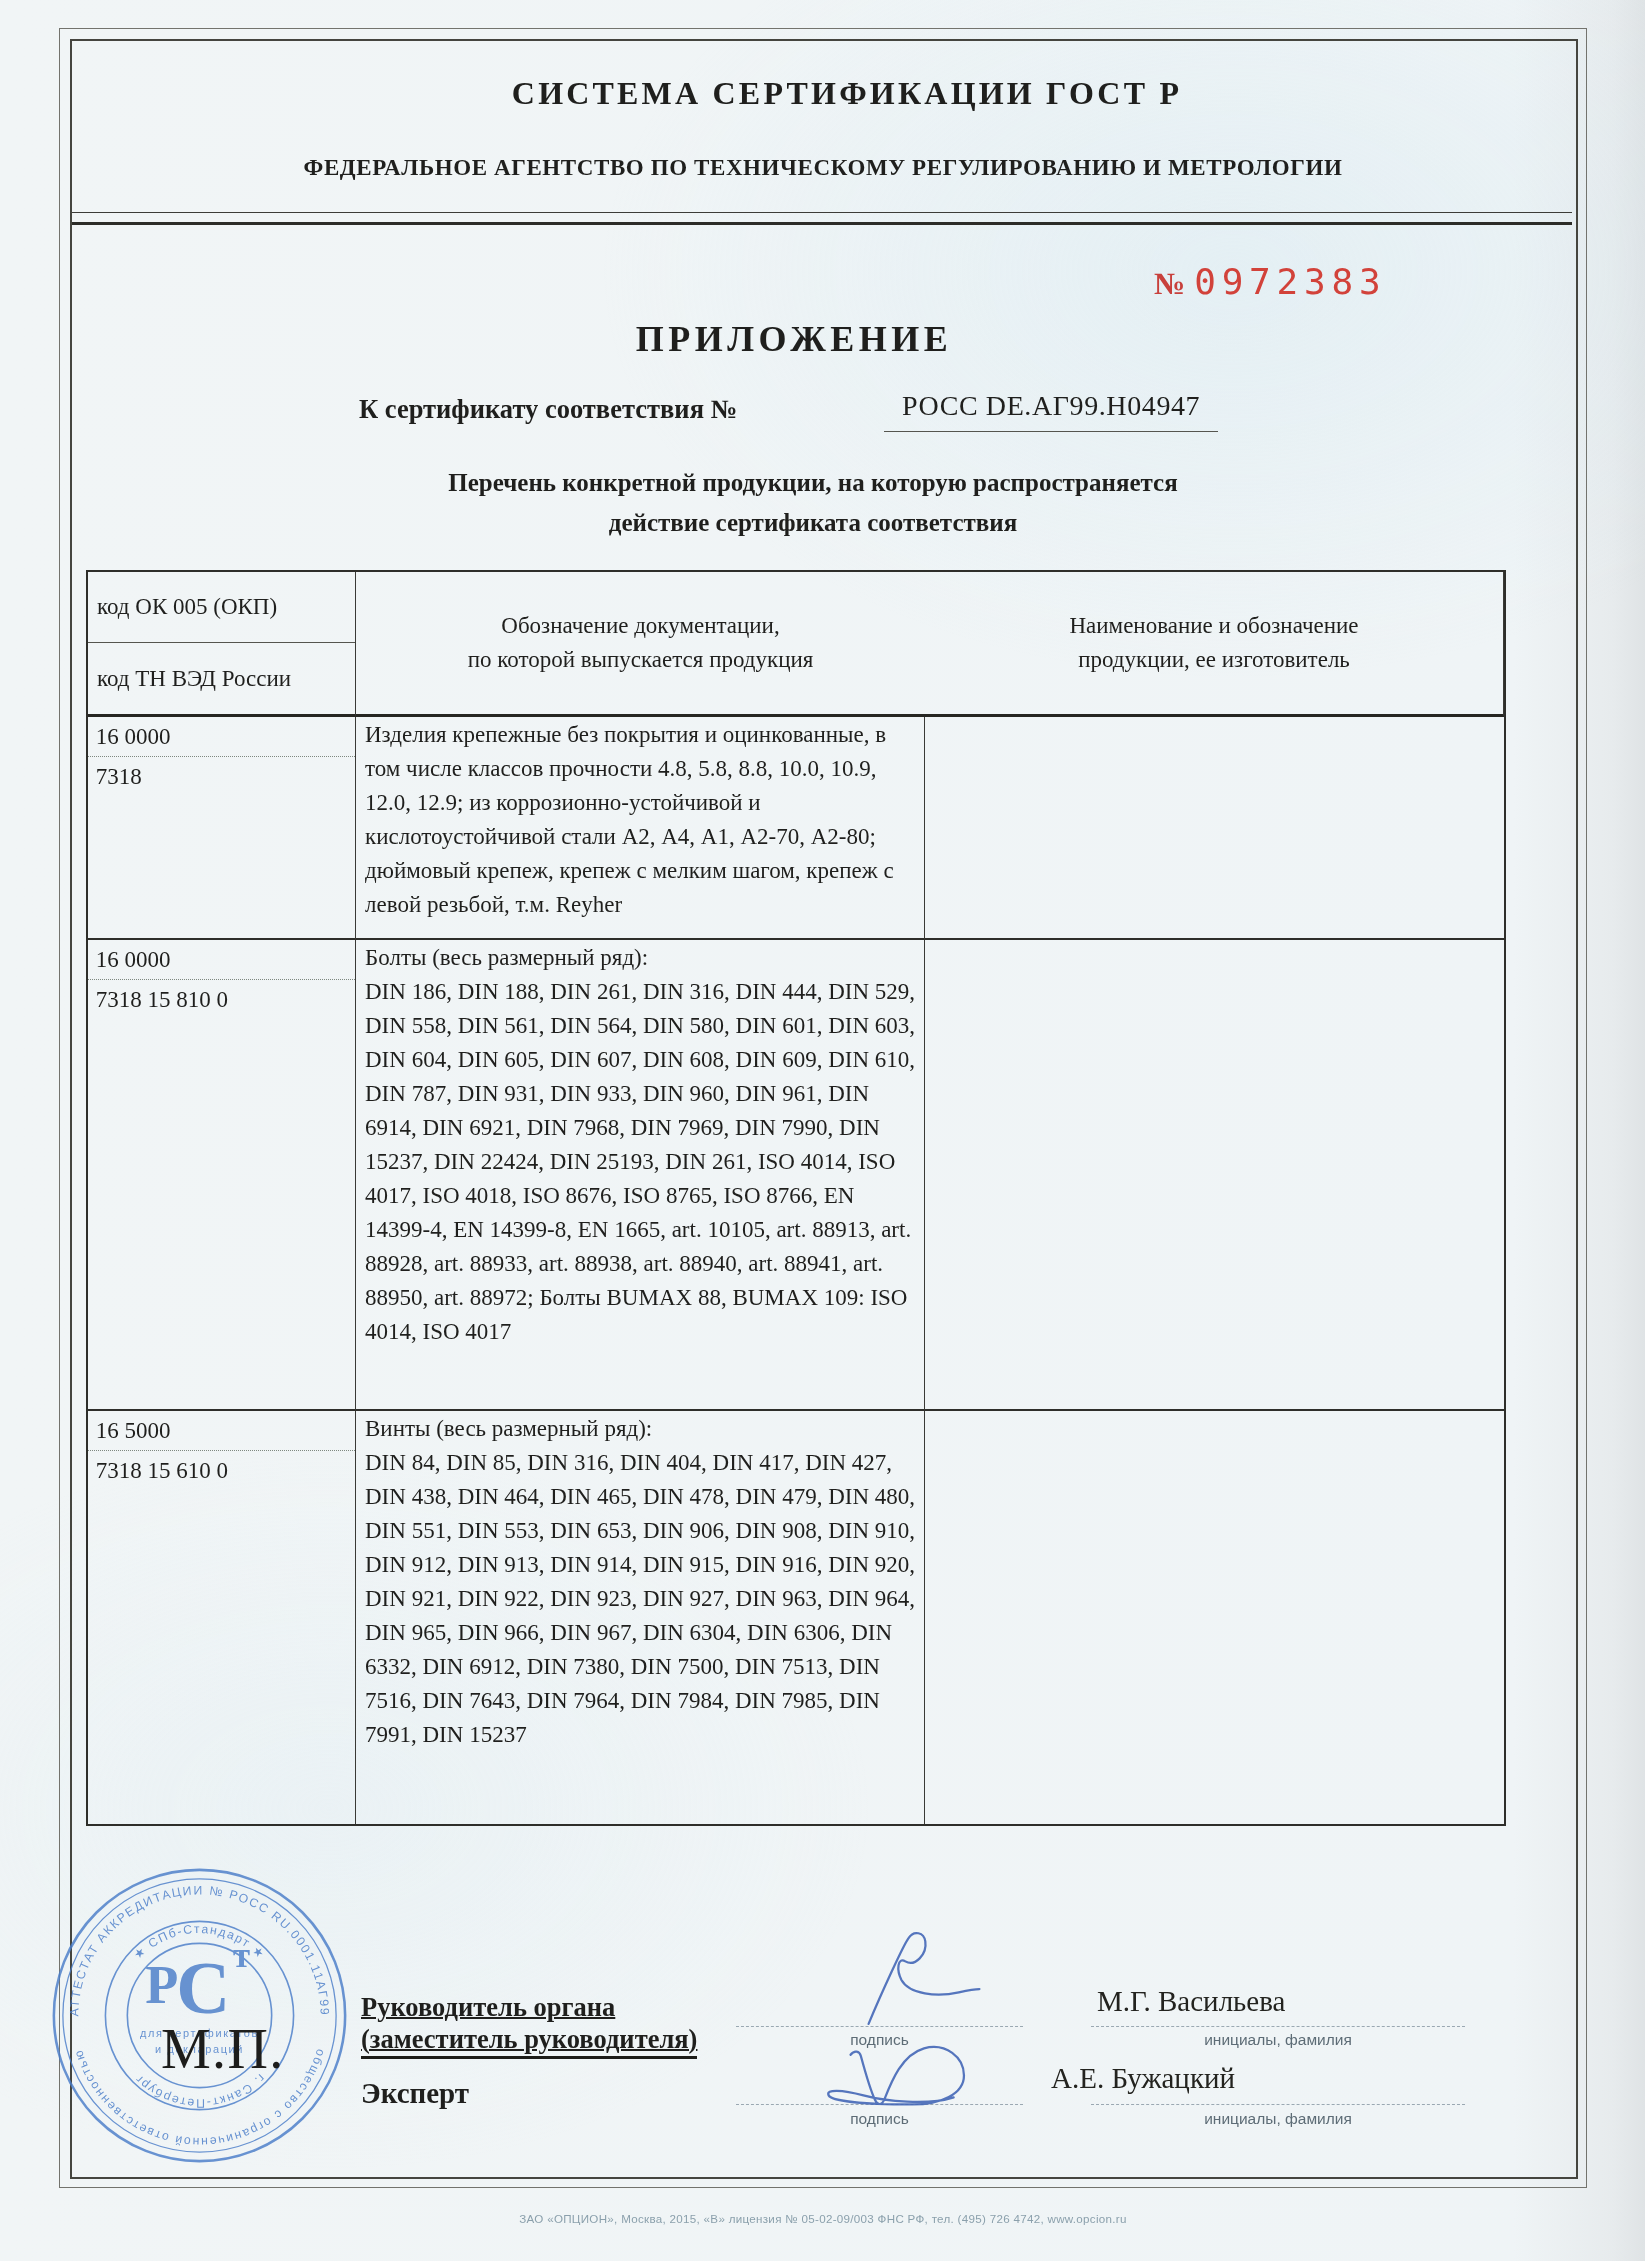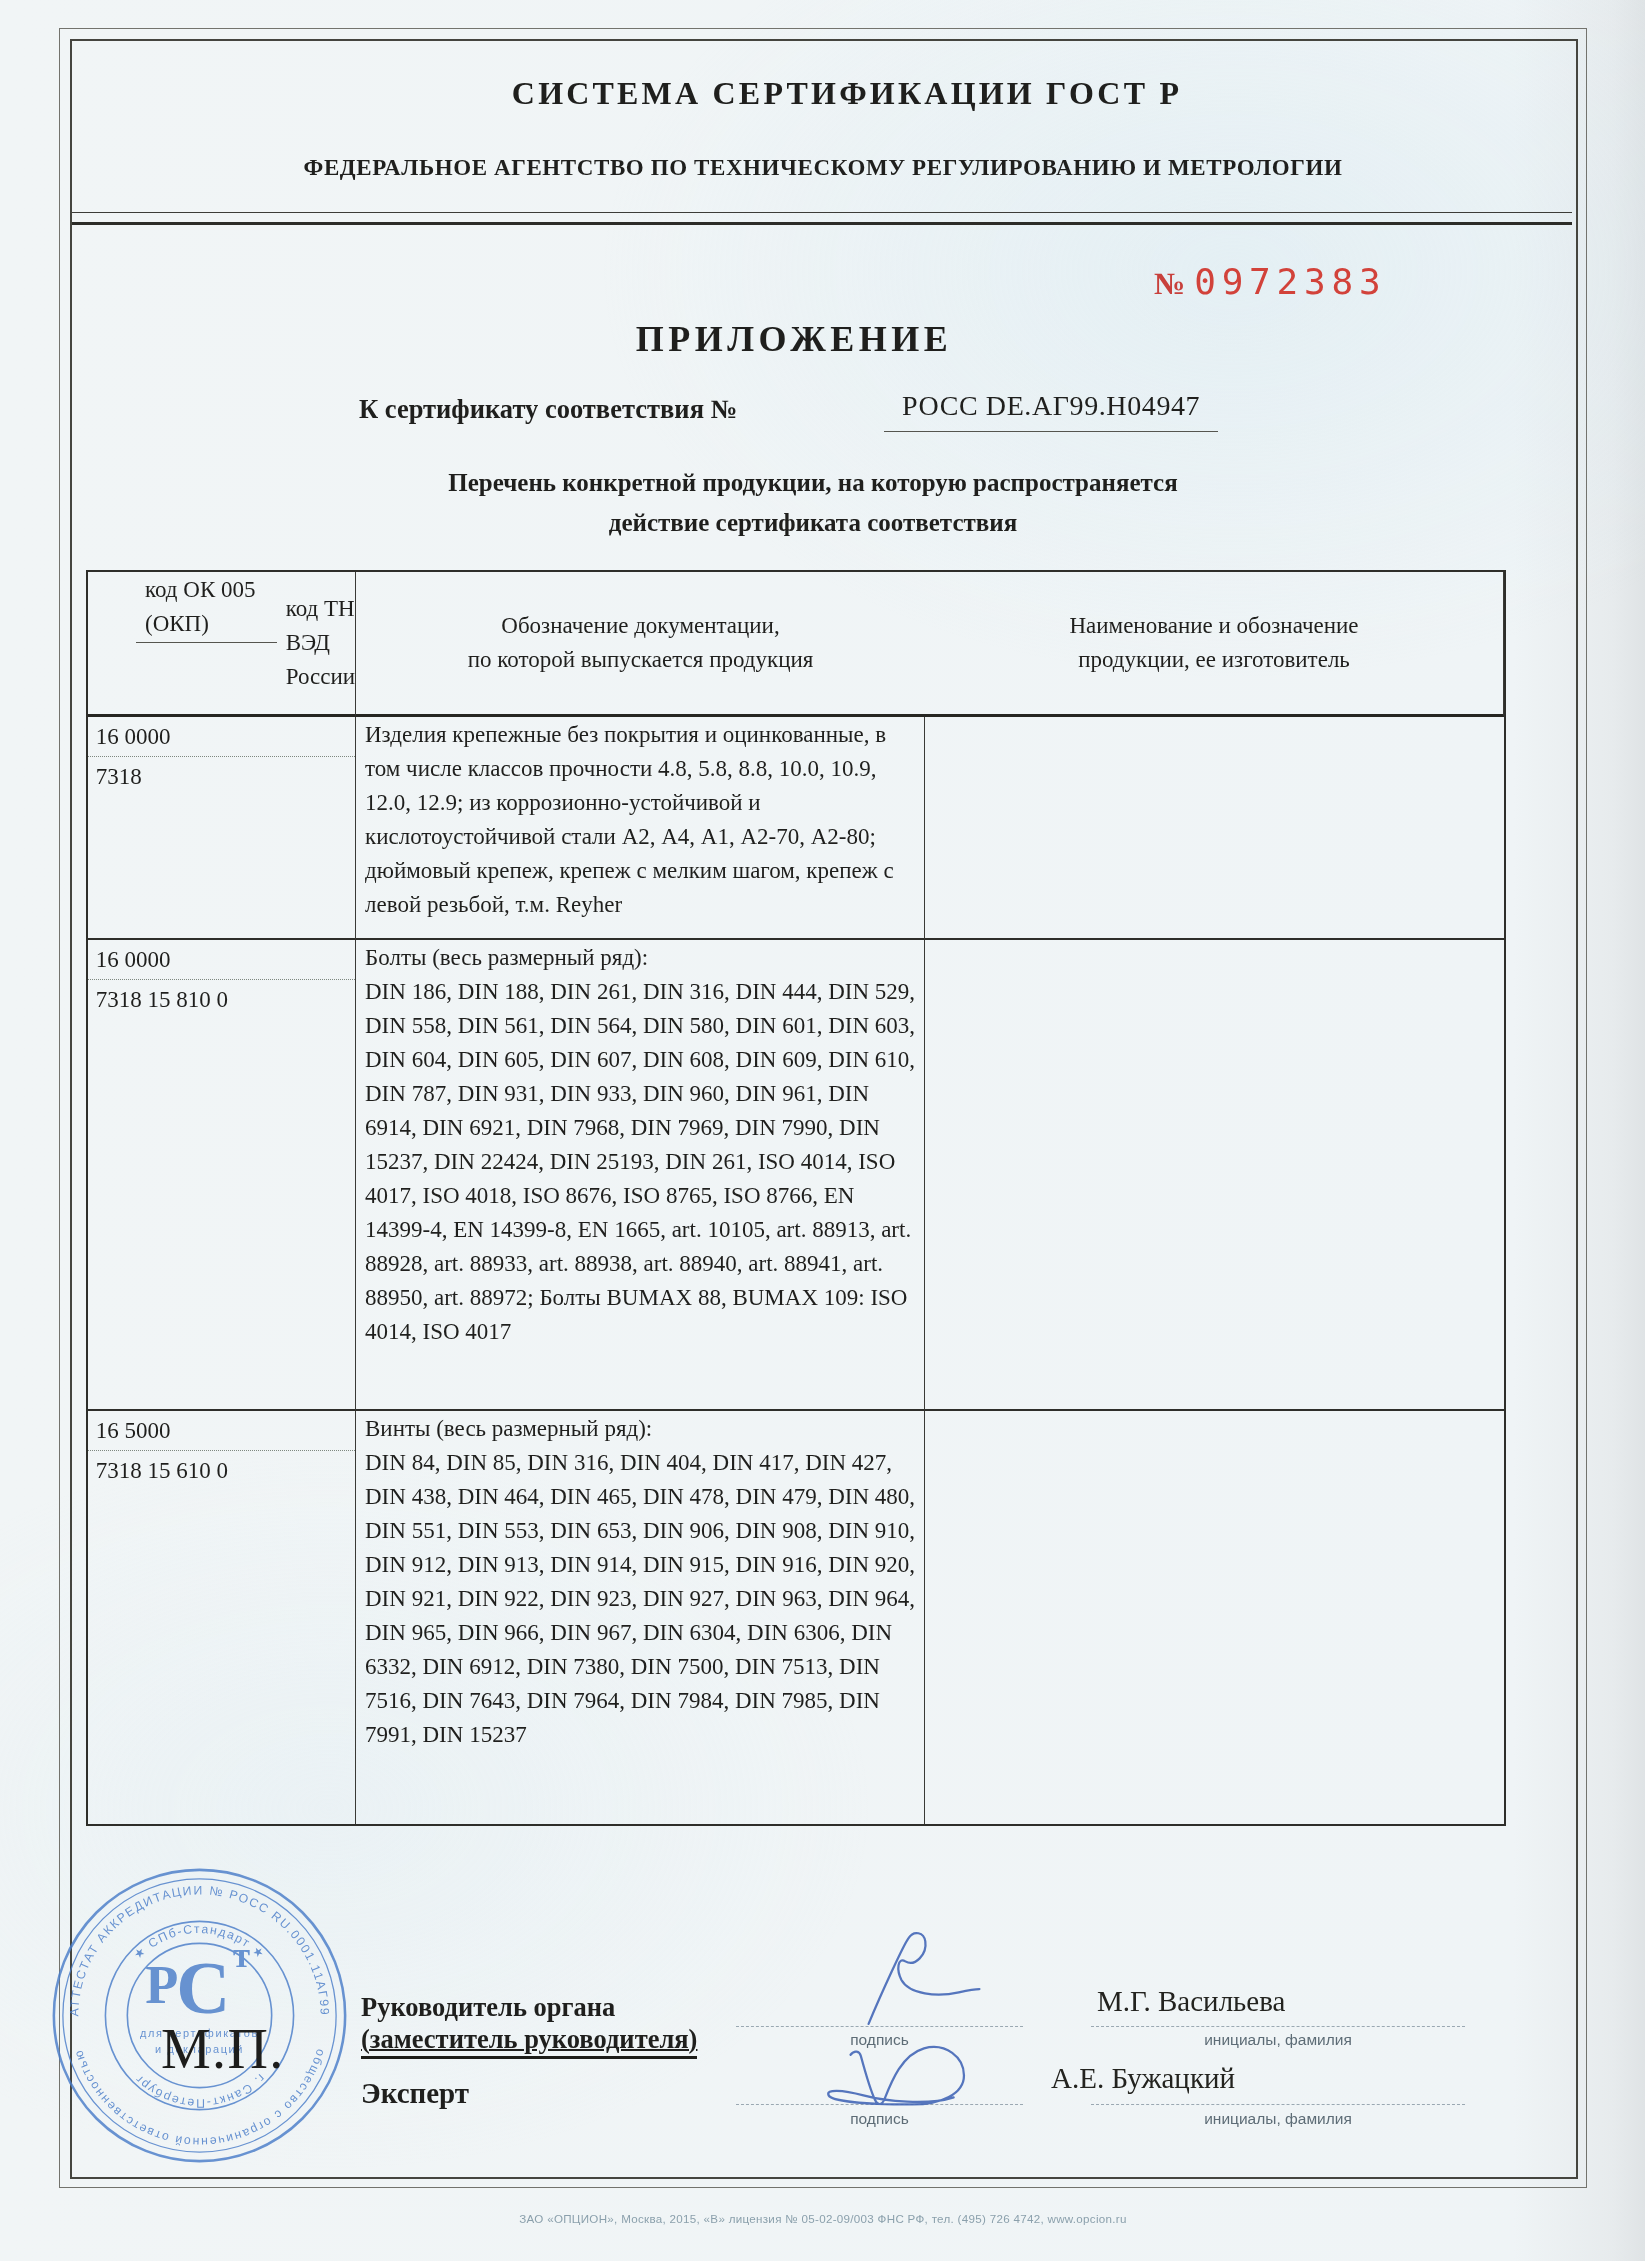--- a/index.html
+++ b/index.html
@@ -33,31 +33,31 @@
   .purpose2{left:0;top:509px;width:1626px;text-align:center;font-size:25px;font-weight:bold;}
   
   .ptable{left:86px;top:570px;width:1420px;border:2.6px solid #2e2e2a;
     display:grid;grid-template-columns:268px 569px 1fr;grid-template-rows:145px 223px 471px 413px;
     box-sizing:border-box;background:transparent;}
   .ptable > div{box-sizing:border-box;overflow:hidden;}
   .cell{border-right:1.9px solid #3a3a36;border-bottom:2.6px solid #2e2e2a;font-size:23px;line-height:34px;}
   .cell.last-col{border-right:none;}
   .cell.last-row{border-bottom:none;}
   .cell.th{border-bottom:3.2px solid #262622;}
-  .th-codes{display:flex;flex-direction:row;padding-left:48px;}
+  .th-codes{display:flex;flex-direction:column;}
   .th-codes .half1{height:70px;border-bottom:1.3px solid #55554f;display:flex;align-items:center;padding-left:9px;}
   .th-codes .half2{flex:1;display:flex;align-items:center;padding-left:9px;}
   .th-center{display:flex;flex-direction:column;align-items:center;justify-content:center;text-align:center;}
   .codes-cell{padding:2.6px 7.7px 0 7.7px;}
   .code-sep{height:0;border-top:1.9px dotted #7e8880;margin:2.6px -7.7px 2.6px -7.7px;}
   .prod-cell{padding:1.3px 6.5px 0 9px;}
   .prod-name{white-space:nowrap;}
   
   .role-head{left:361px;top:1991px;font-size:26.5px;font-weight:bold;line-height:32px;}
-  .role-head .u1{text-decoration-thickness:1.9px;}
+  .role-head .u1{text-decoration:underline;text-decoration-thickness:1.9px;}
   .role-head .u2{display:inline-block;text-decoration:underline;text-decoration-thickness:1.9px;border-bottom:3.9px solid #1c1c18;padding-bottom:1.3px;}
   .role-expert{left:361px;top:2077px;font-size:29px;font-weight:bold;}
   .microline{height:0;border-top:1.3px dashed #9aa8b2;}
   .sig-caption{font-family:"Liberation Sans",sans-serif;font-size:15.5px;color:#5d6c76;text-align:center;}
   .person-name{font-size:29px;color:#23231f;white-space:nowrap;}
   
   .stamp-svg{left:50px;top:1866px;opacity:.82;}
   .mp-mark{left:161px;top:2017px;font-size:56px;color:#1d1d1b;letter-spacing:1.3px;}
   .ink-svg{left:710px;top:1904px;}
   

